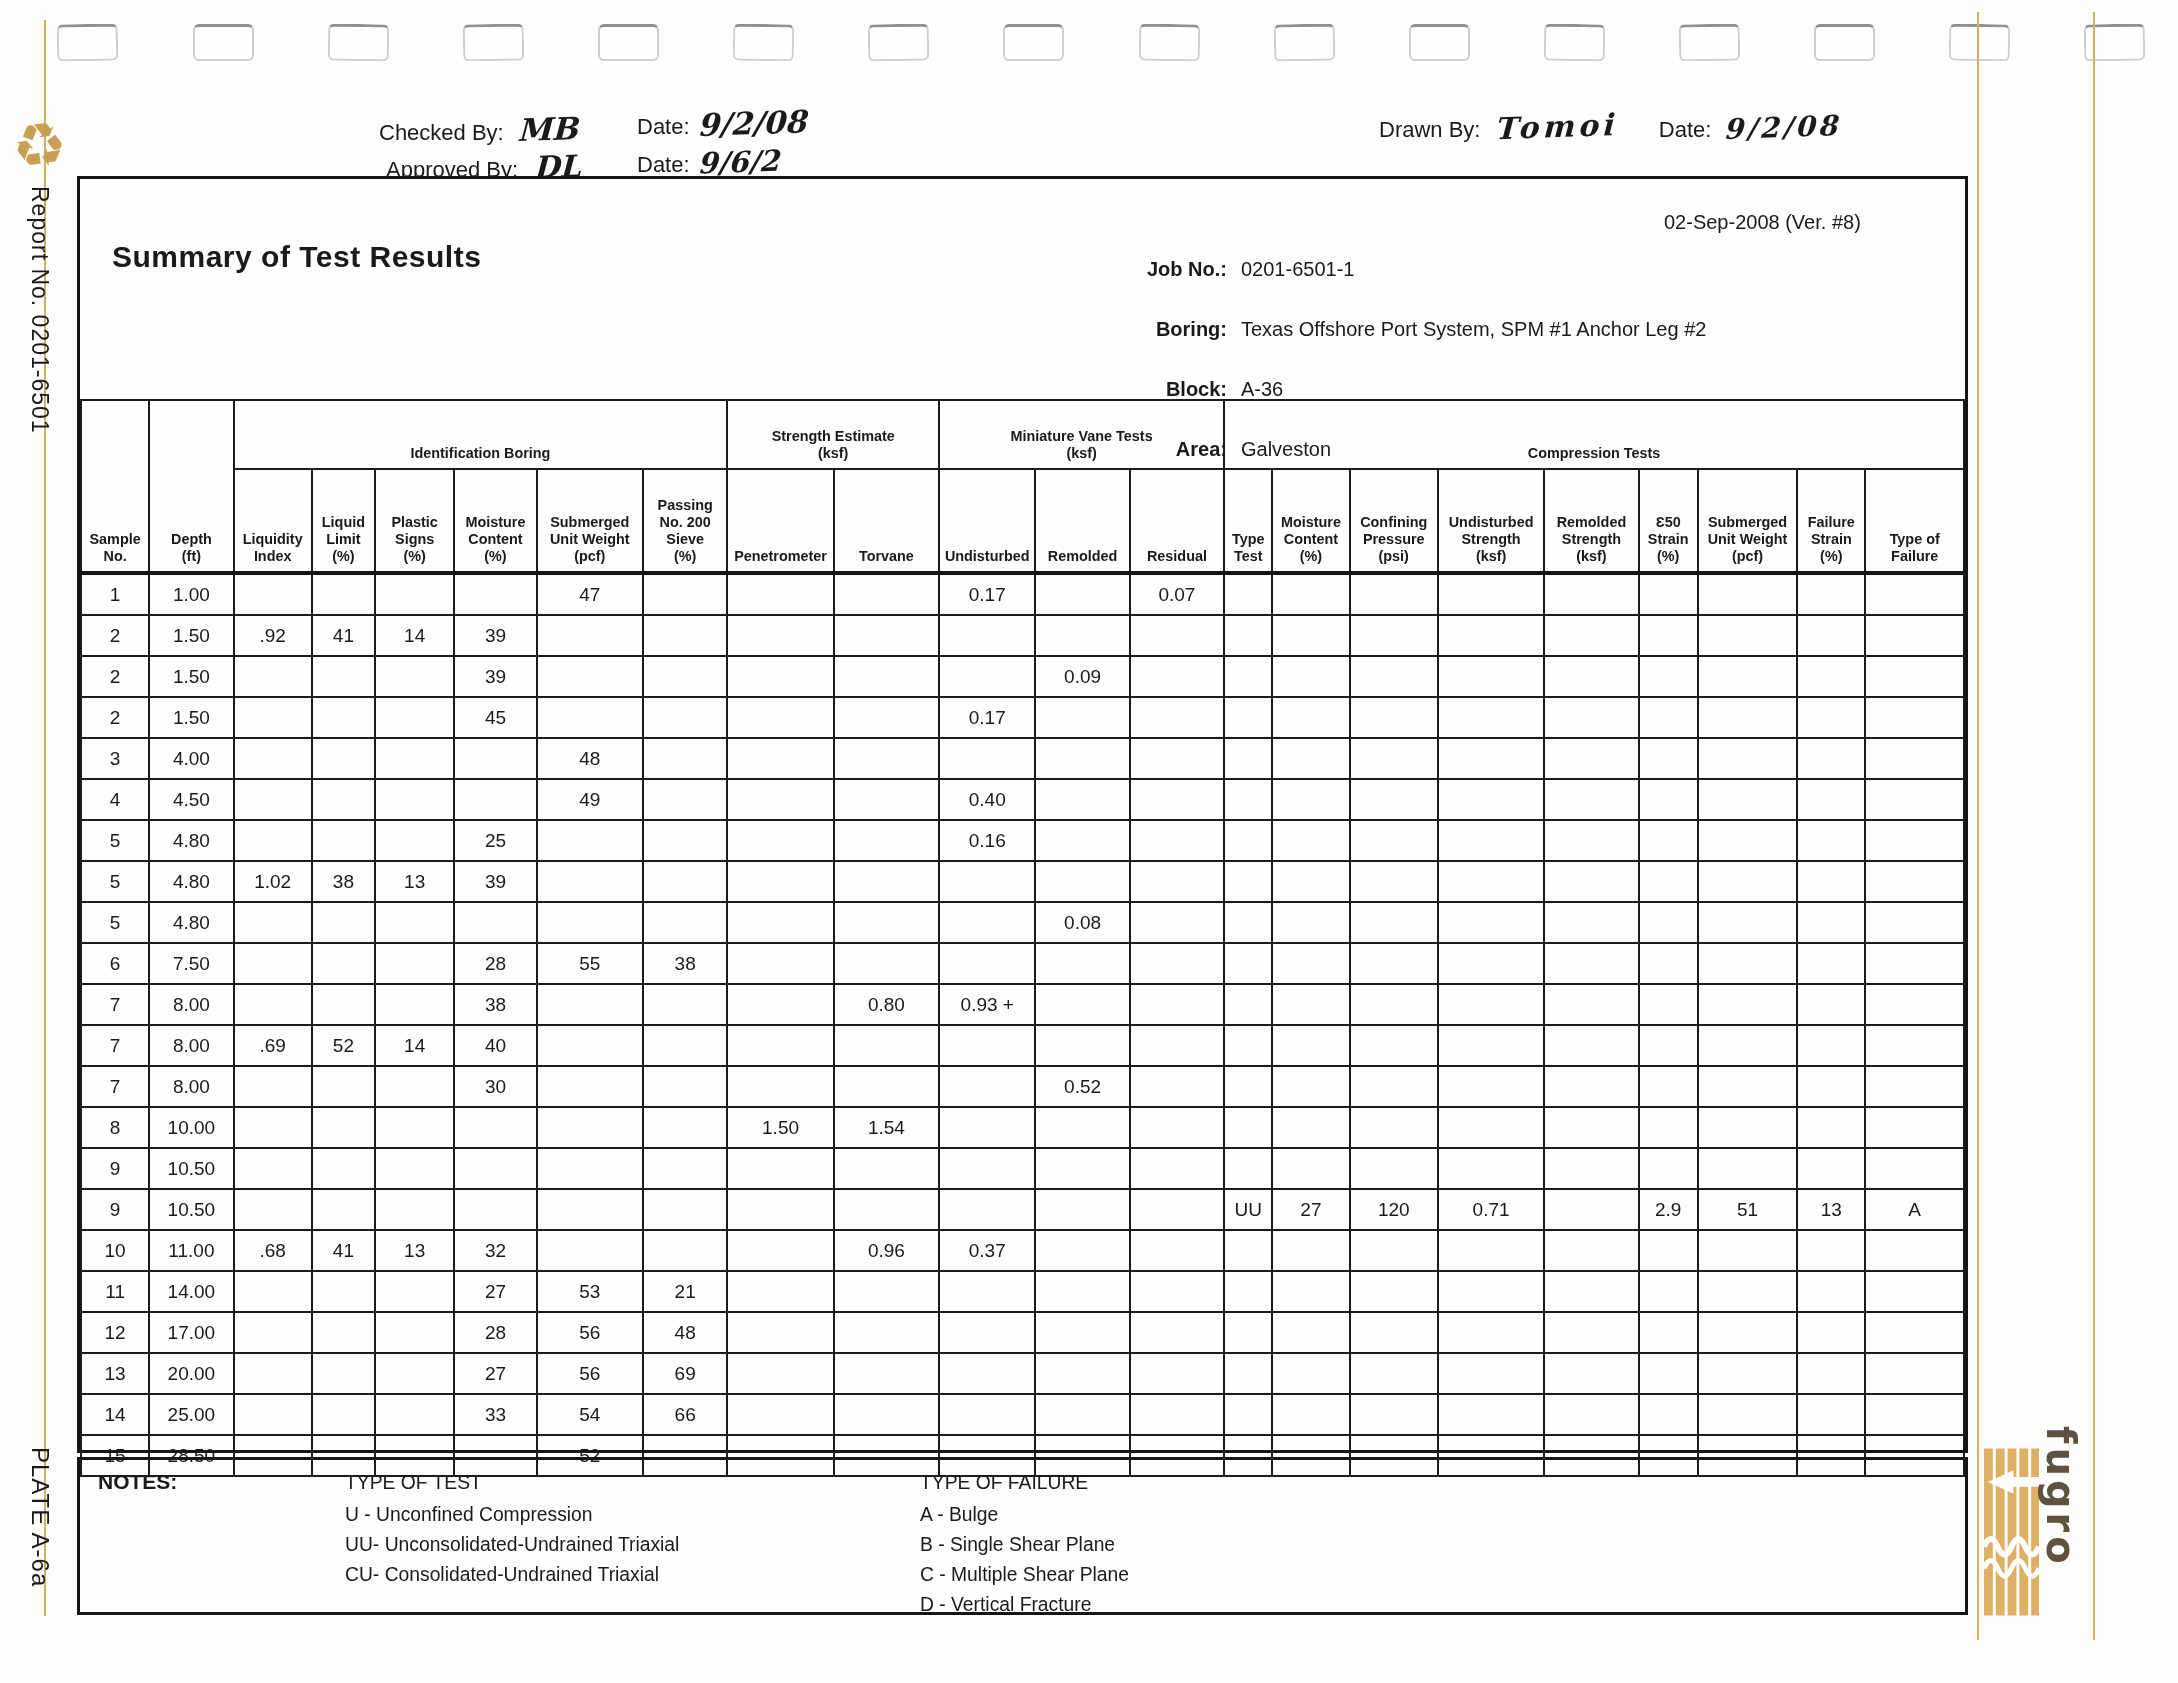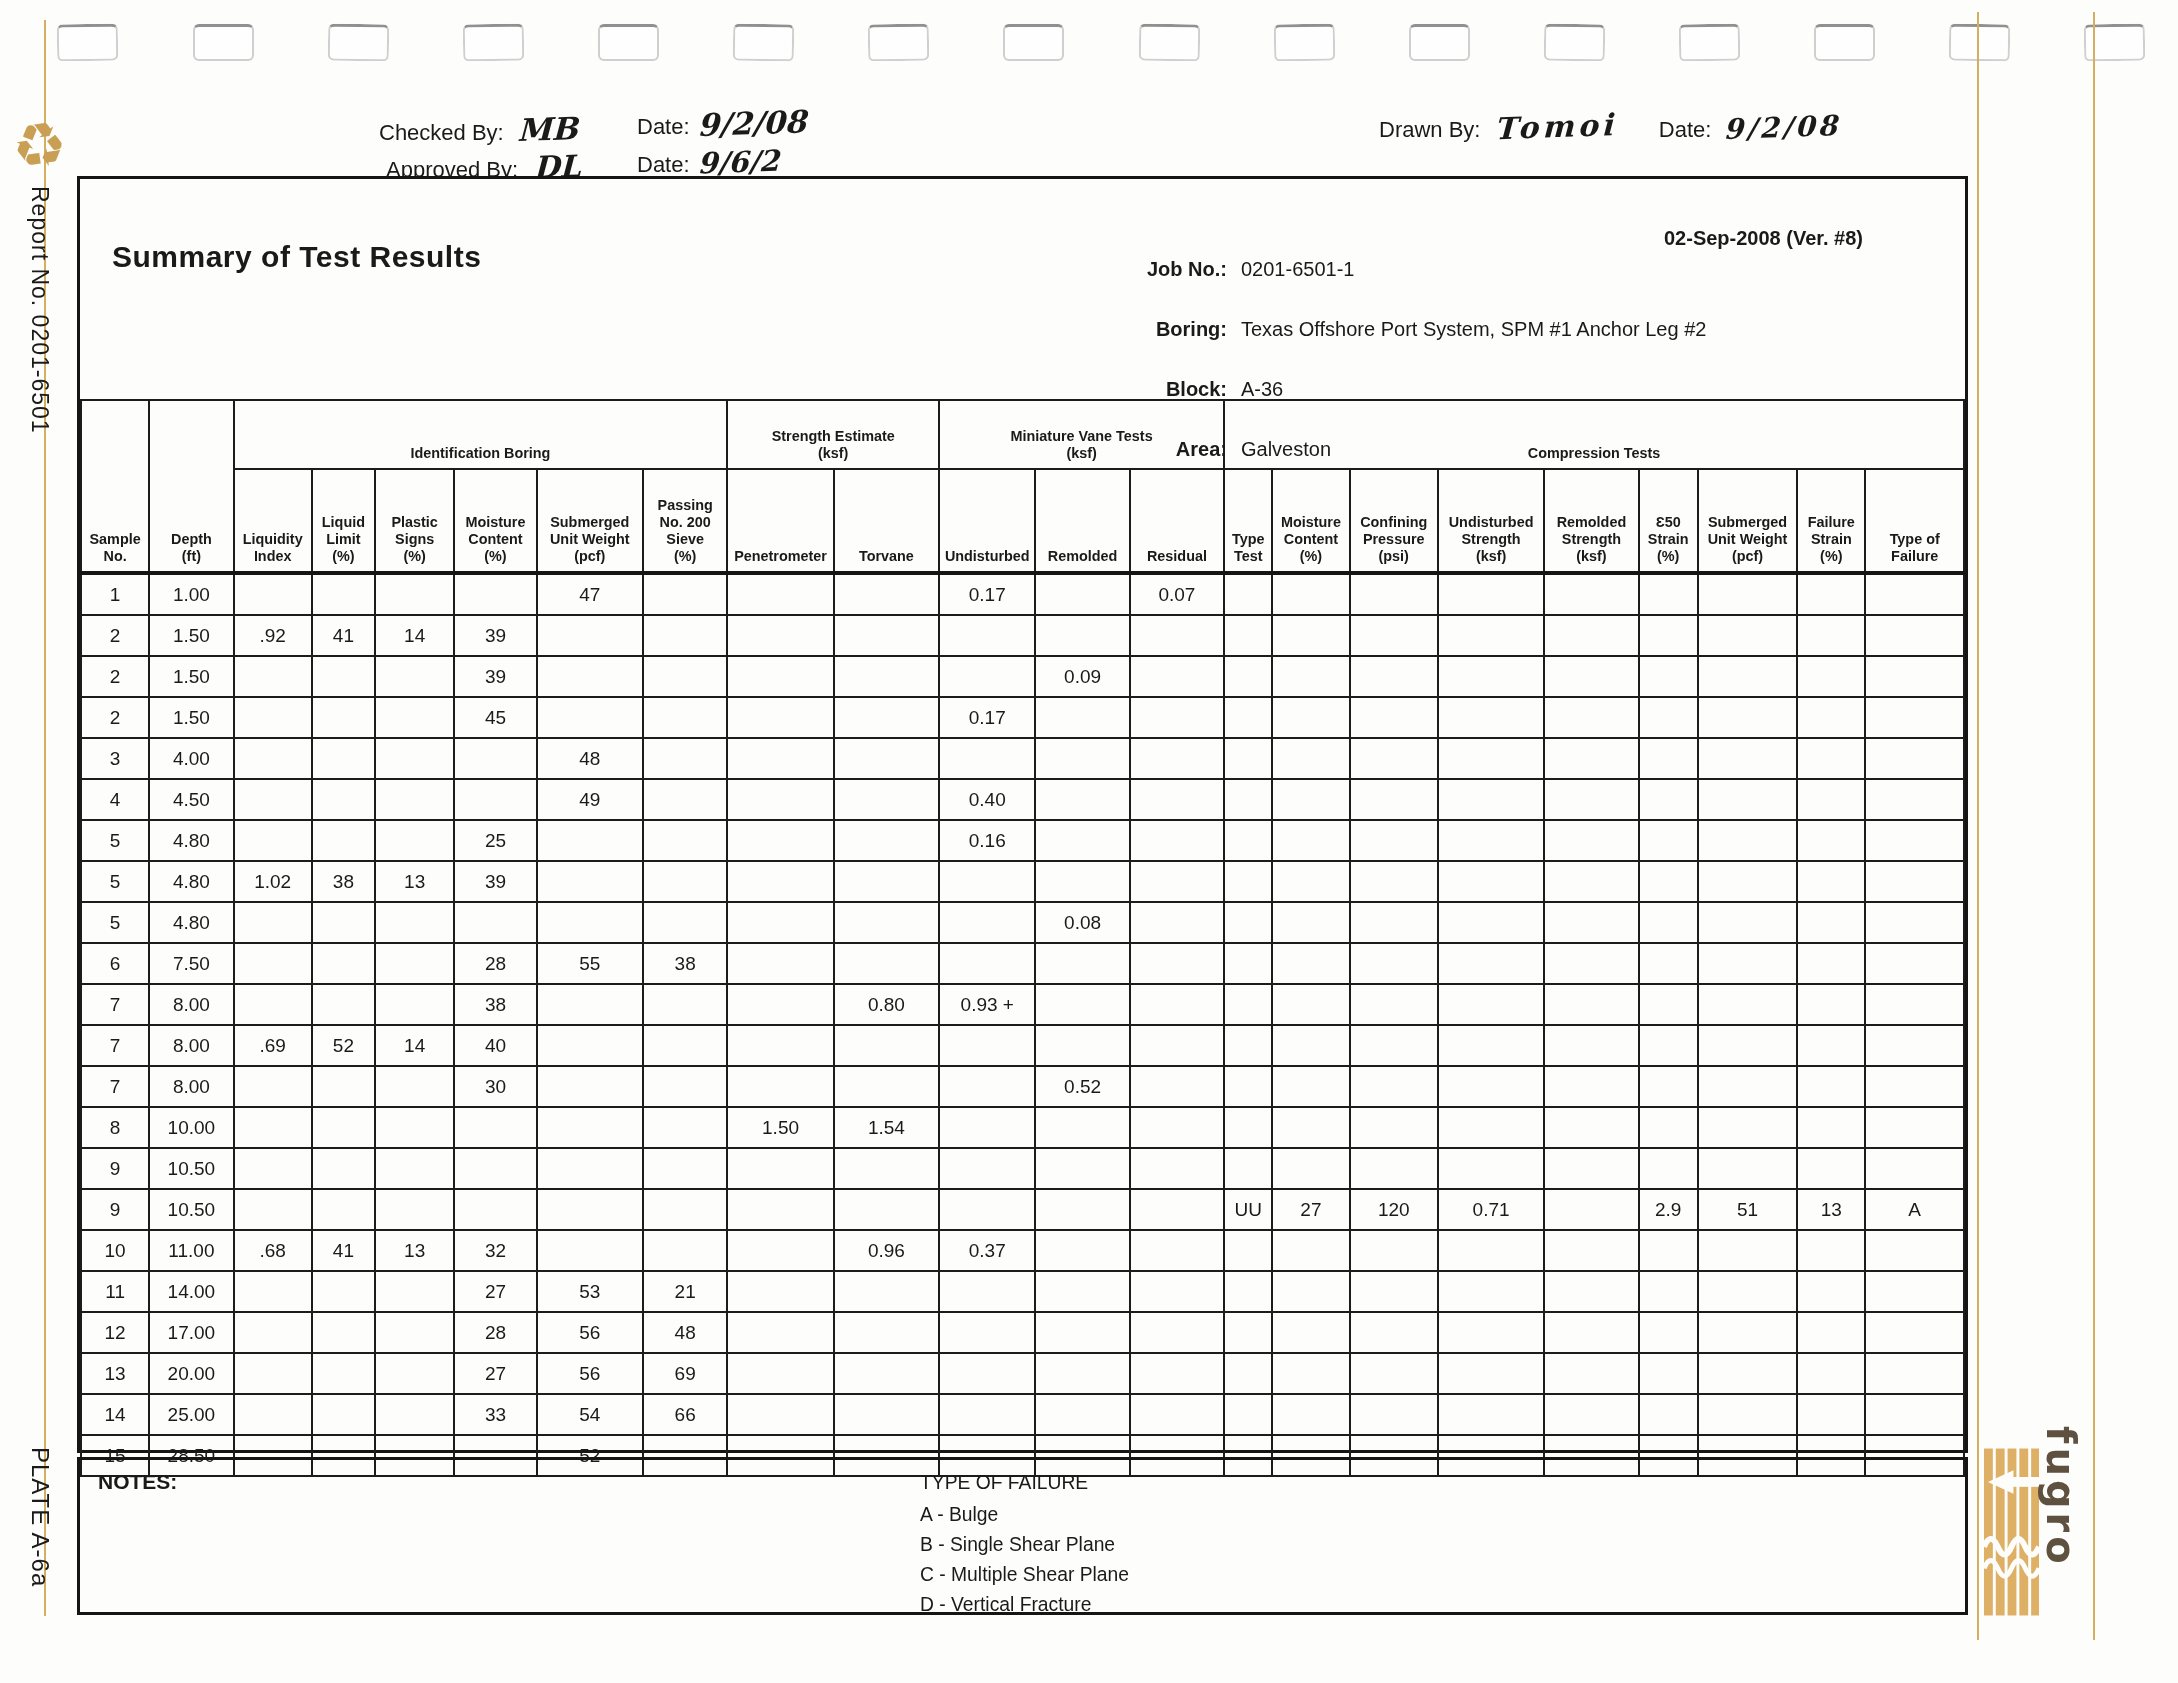--- a/index.html
+++ b/index.html
@@ -27,21 +27,21 @@
 
   
   .main-box{position:absolute;left:77px;top:176px;width:1891px;height:1277px;
             border:3px solid #151515;box-sizing:border-box;background:#fdfdfb;}
   .title-area{position:relative;height:220px;}
   .doc-title{position:absolute;left:32px;top:61px;font-size:30px;font-weight:bold;letter-spacing:0.5px;}
   .job-grid{position:absolute;left:1030px;top:40px;font-size:20px;line-height:1.0;}
   .job-row{display:flex;margin-bottom:21px;margin-top:40px;}
   .job-label{width:117px;text-align:right;font-weight:bold;flex:0 0 auto;}
   .job-value{margin-left:14px;}
-  .ver-date{position:absolute;left:1584px;top:48px;font-size:20px;font-weight:bold;}
+  .ver-date{position:absolute;left:1584px;top:32px;font-size:20px;}
 
   
   table.results{border-collapse:collapse;table-layout:fixed;width:1885px;margin-left:0px;}
   table.results th,table.results td{border:2px solid #1c1c1c;padding:0;overflow:hidden;}
   table.results thead th{font-weight:bold;vertical-align:bottom;padding-bottom:6px;
                          font-size:14.4px;line-height:1.18;text-align:center;}
   th.group-h{font-size:21px;vertical-align:middle;padding-bottom:2px;height:61px;}
   th.corner-h{font-size:15px;}
   .pre{white-space:pre-line;}
   table.results thead tr.sub-row th{height:95px;}
@@ -763,20 +763,28 @@
             <td></td>
             <td></td>
             <td></td>
           </tr>
         </tbody>
       </table>
   </div>
 
   <div class="notes-box">
     <div class="notes-label">NOTES:</div>
+    <div class="notes-col tot-col">
+      <div class="nhead">TYPE OF TEST</div>
+      <div id="totItems">
+          <div>U  - Unconfined Compression</div>
+          <div>UU- Unconsolidated-Undrained Triaxial</div>
+          <div>CU- Consolidated-Undrained Triaxial</div>
+        </div>
+    </div>
     <div class="notes-col tof-col">
       <div class="nhead">TYPE OF FAILURE</div>
       <div id="tofItems">
           <div>A - Bulge</div>
           <div>B - Single Shear Plane</div>
           <div>C - Multiple Shear Plane</div>
           <div>D - Vertical Fracture</div>
         </div>
     </div>
   </div>

